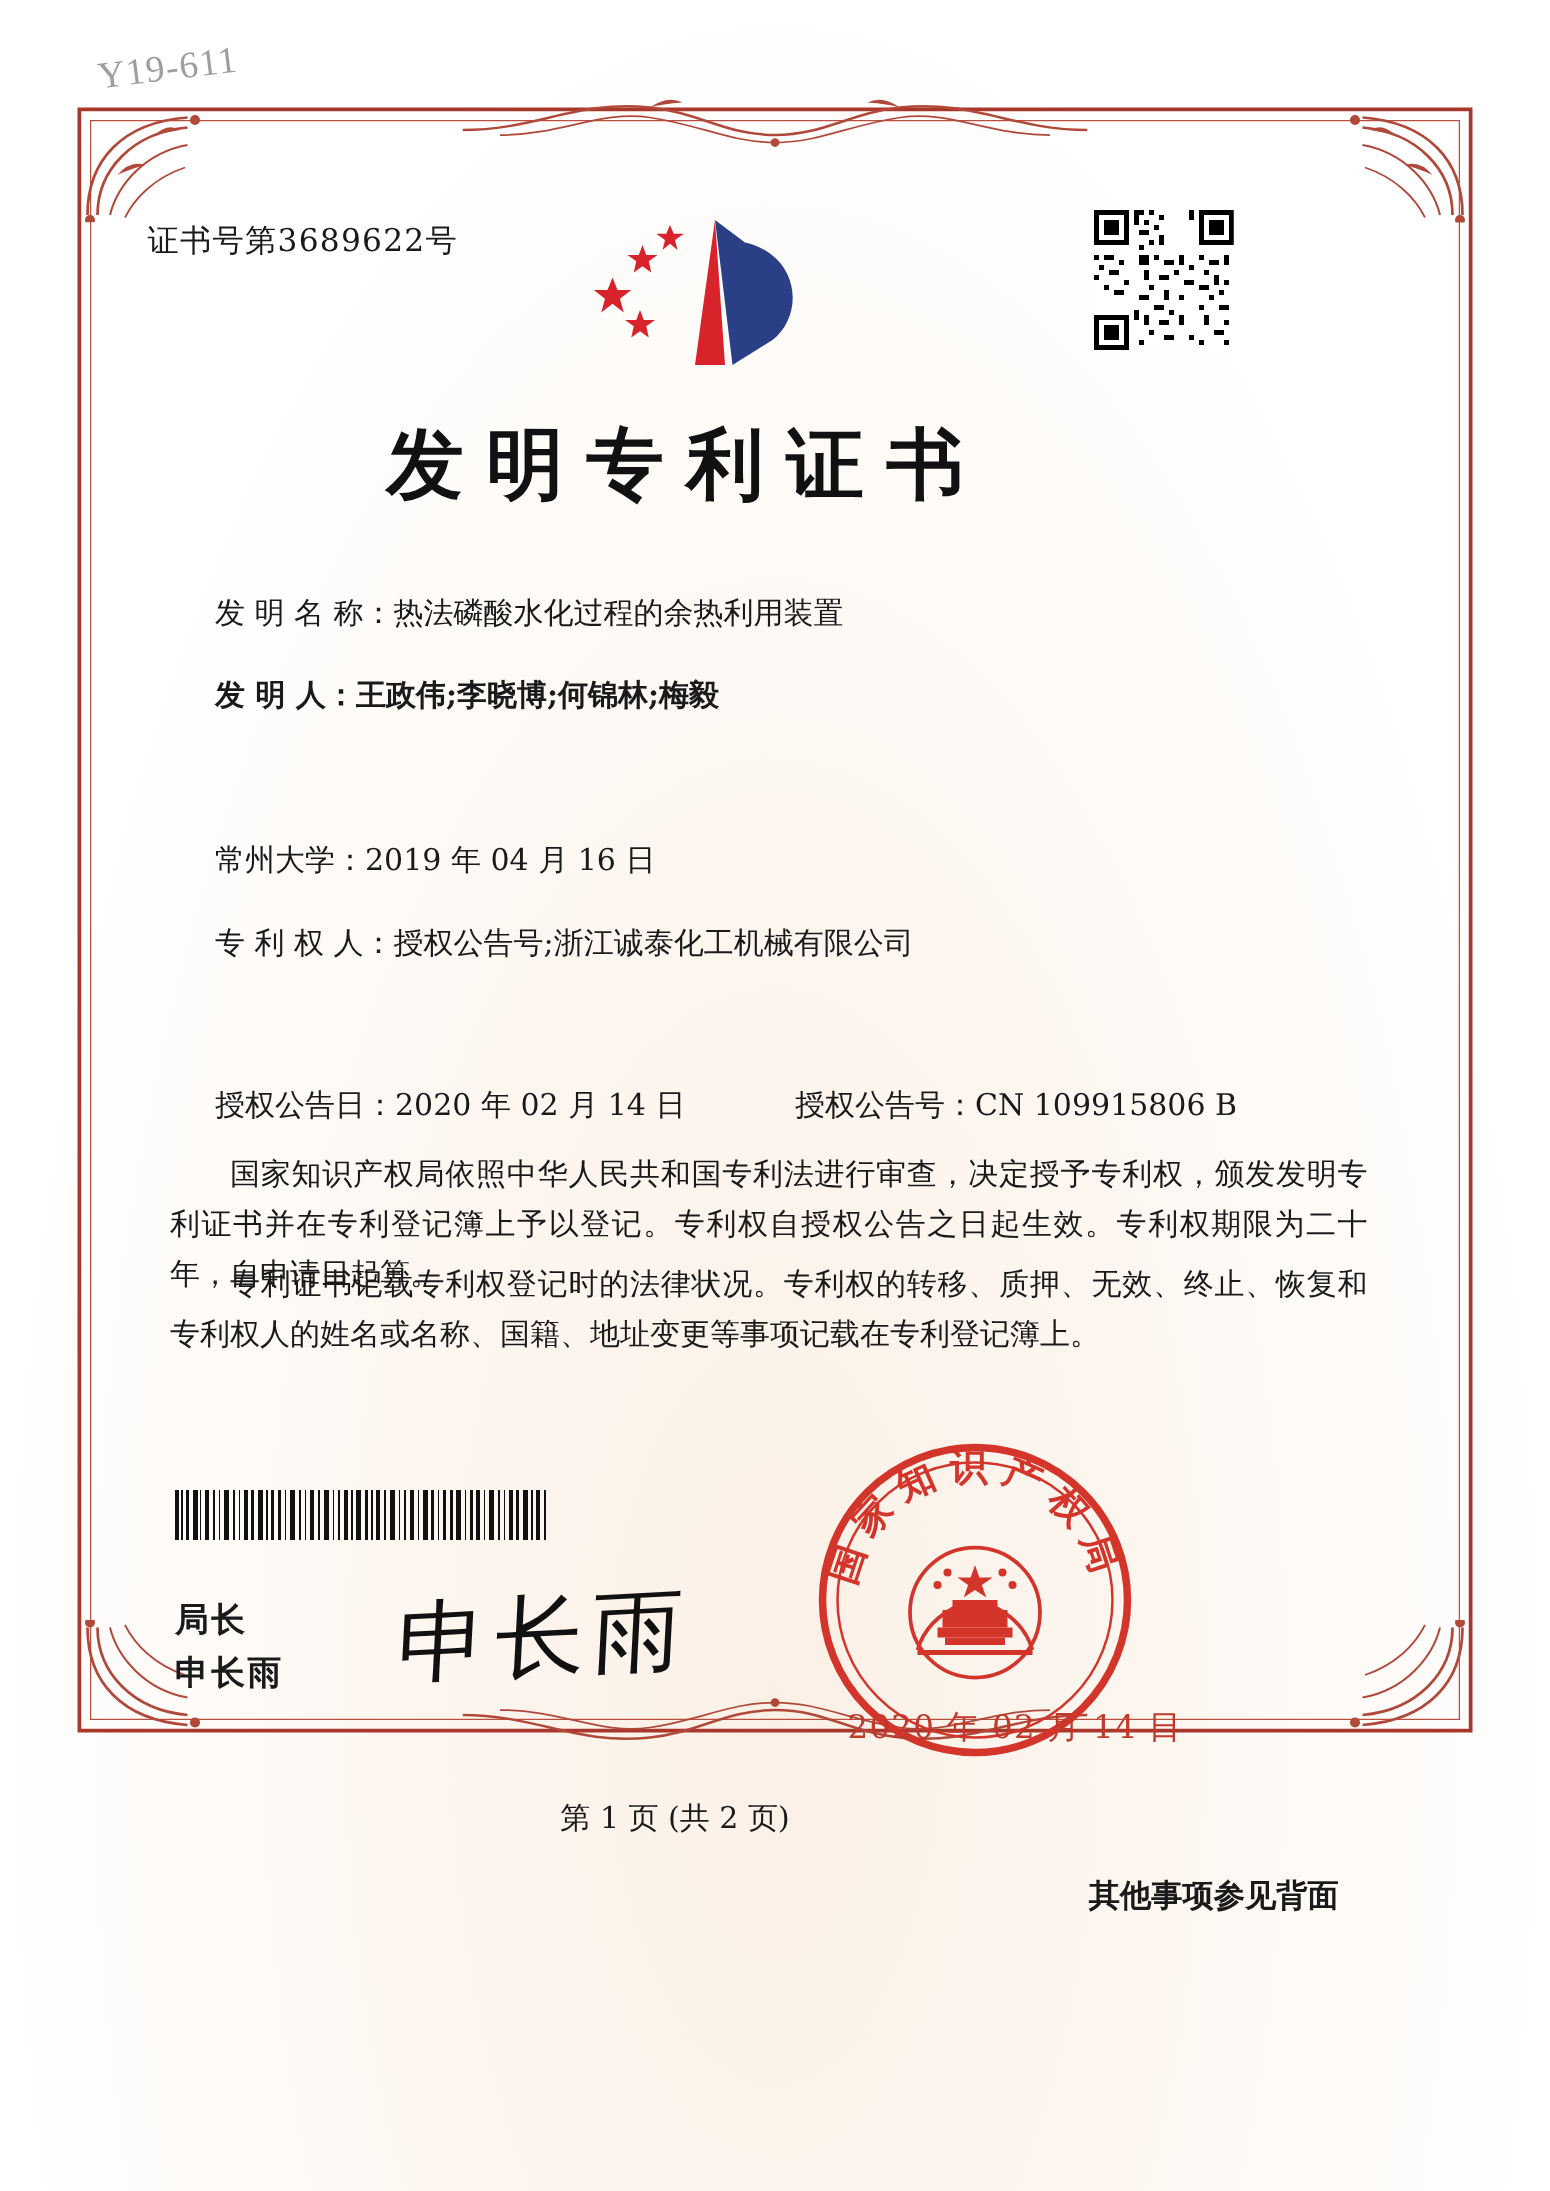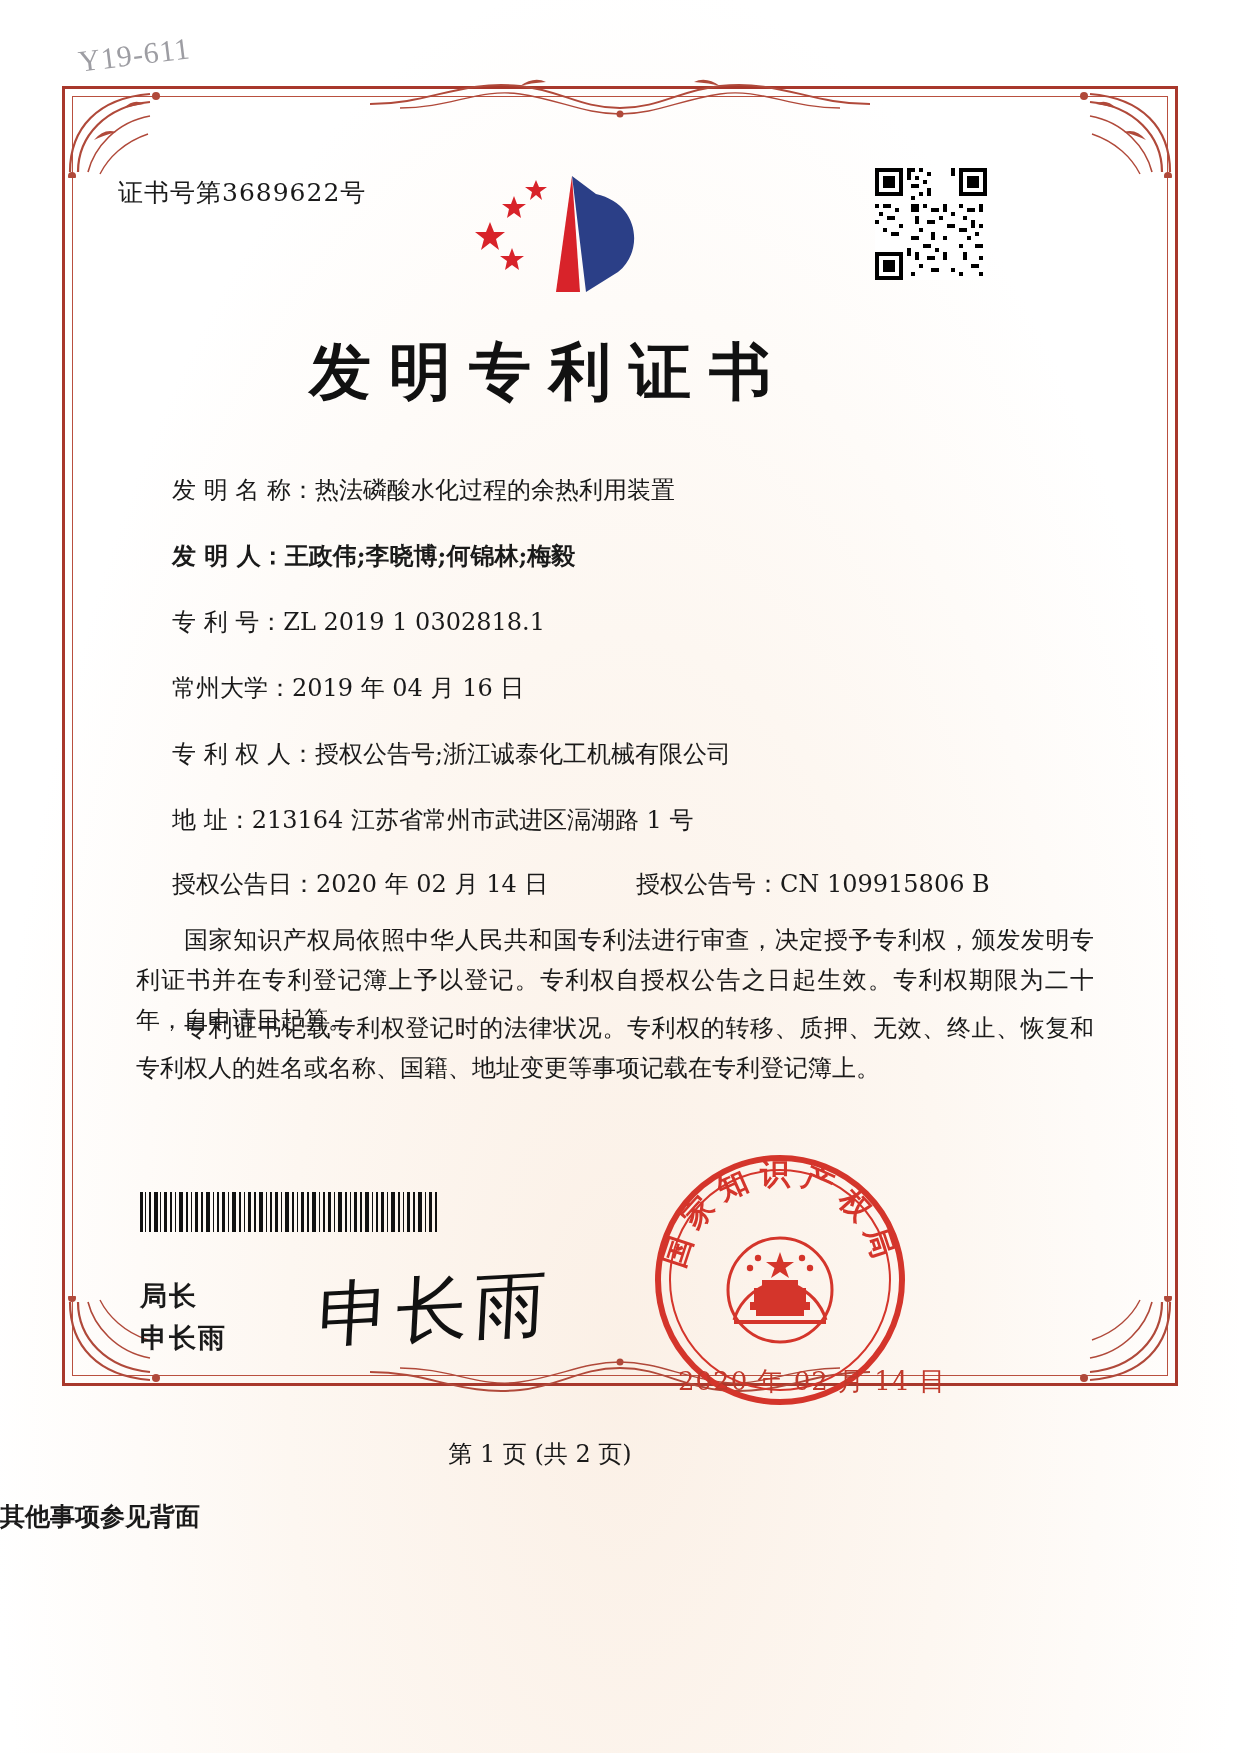--- a/index.html
+++ b/index.html
@@ -196,21 +196,21 @@
     left: 0; top: 1438px;
     width: 1080px;
     text-align: center;
     font-size: 24px;
     font-family: "DejaVu Serif", "Liberation Serif", serif;
   }
   #back-note {
     position: absolute;
     left: 0; top: 1500px;
     width: 1071px;
-    text-align: left;
+    text-align: right;
     font-size: 25px;
     font-weight: bold;
     font-family: "DejaVu Serif", "Liberation Serif", serif;
   }
 </style>
 </head>
 <body>
 
 <div id="page">
 
@@ -400,31 +400,25 @@
   </div>
 
   <div id="doc-title">发明专利证书</div>
 
   <div class="field" id="f-name">
     <span class="lab">发  明  名  称：</span><span class="val">热法磷酸水化过程的余热利用装置</span>
   </div>
   <div class="field" id="f-inv">
     <span class="lab">发      明      人：</span><span class="val">王政伟;李晓博;何锦林;梅毅</span>
   </div>
-  <div class="field" id="f-patno">
-    <span class="lab">专      利      号：</span><span class="val">ZL 2019 1 0302818.1</span>
-  </div>
   <div class="field" id="f-appdate">
     <span class="lab">常州大学：</span><span class="val">2019 年 04 月 16 日</span>
   </div>
   <div class="field" id="f-holder">
     <span class="lab">专  利  权  人：</span><span class="val">授权公告号;浙江诚泰化工机械有限公司</span>
-  </div>
-  <div class="field" id="f-addr">
-    <span class="lab">地            址：</span><span class="val">213164 江苏省常州市武进区滆湖路 1 号</span>
   </div>
   <div class="field" id="f-grant">
     <span class="lab">授权公告日：</span><span class="val">2020 年 02 月 14 日</span>
   </div>
   <div class="field" id="f-grantno">
     <span class="lab">授权公告号：</span><span class="val">CN 109915806 B</span>
   </div>
 
   <div class="para" id="p1">国家知识产权局依照中华人民共和国专利法进行审查，决定授予专利权，颁发发明专利证书并在专利登记簿上予以登记。专利权自授权公告之日起生效。专利权期限为二十年，自申请日起算。</div>
   <div class="para" id="p2">专利证书记载专利权登记时的法律状况。专利权的转移、质押、无效、终止、恢复和专利权人的姓名或名称、国籍、地址变更等事项记载在专利登记簿上。</div>

